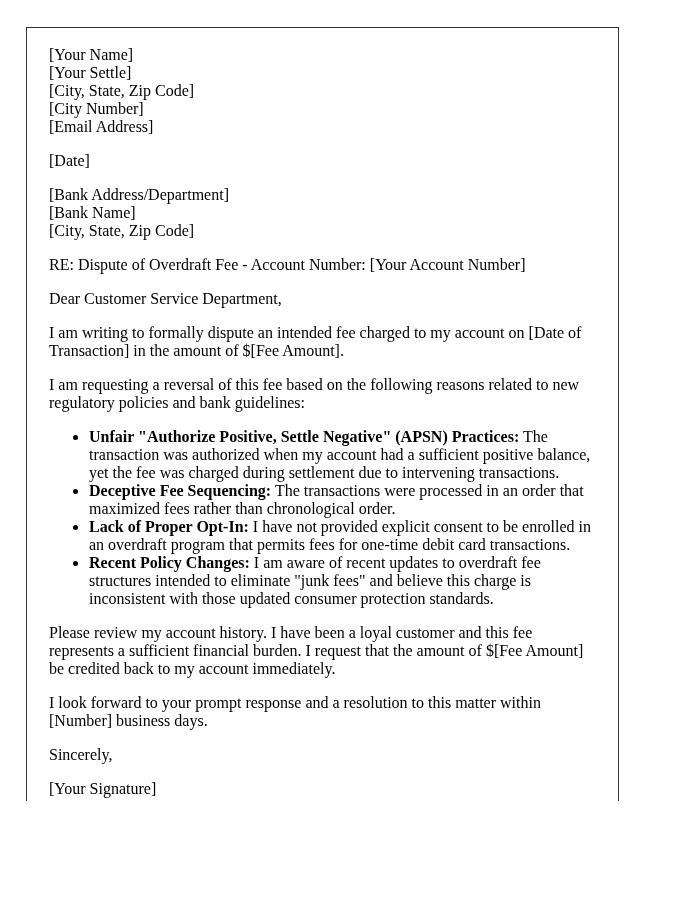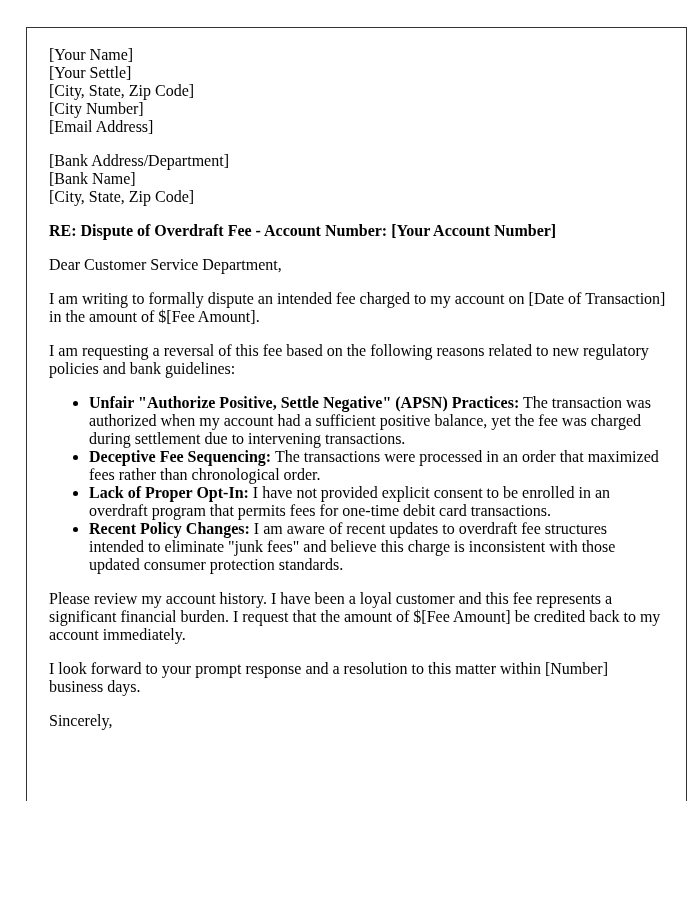--- a/index.html
+++ b/index.html
@@ -13,34 +13,34 @@
     position: relative;
     font-family: "Liberation Serif", "DejaVu Serif", serif;
     font-size: 16px;
     line-height: 18px;
     color: #000000;
   }
   .letter-box {
     position: absolute;
     left: 26px;
     top: 27px;
-    width: 661px;
+    width: 593px;
     height: 774px;
     box-sizing: border-box;
     border: 1px solid #333333;
     border-bottom: none;
     padding: 2px 20px 0 22px;
     background: #ffffff;
   }
   .block, p {
     margin: 16px 0;
     padding: 0;
   }
   .subject {
-    font-weight: bold;
+    font-weight: normal;
   }
   ul.reasons {
     margin: 16px 0;
     padding-left: 40px;
     list-style-type: disc;
   }
   ul.reasons li {
     margin: 0;
     padding: 0;
   }
@@ -51,20 +51,21 @@
 <div class="letter-box">
 
   <div class="block">
     <div>[Your Name]</div>
     <div>[Your Settle]</div>
     <div>[City, State, Zip Code]</div>
     <div>[City Number]</div>
     <div>[Email Address]</div>
   </div>
 
+  <p>[Date]</p>
 
   <div class="block">
     <div>[Bank Address/Department]</div>
     <div>[Bank Name]</div>
     <div>[City, State, Zip Code]</div>
   </div>
 
   <p class="subject">RE: Dispute of Overdraft Fee - Account Number: [Your Account Number]</p>
 
   <p>Dear Customer Service Department,</p>
@@ -73,20 +74,21 @@
 
   <p>I am requesting a reversal of this fee based on the following reasons related to new regulatory policies and bank guidelines:</p>
 
   <ul class="reasons">
     <li><strong>Unfair "Authorize Positive, Settle Negative" (APSN) Practices:</strong><span> The transaction was authorized when my account had a sufficient positive balance, yet the fee was charged during settlement due to intervening transactions.</span></li>
     <li><strong>Deceptive Fee Sequencing:</strong><span> The transactions were processed in an order that maximized fees rather than chronological order.</span></li>
     <li><strong>Lack of Proper Opt-In:</strong><span> I have not provided explicit consent to be enrolled in an overdraft program that permits fees for one-time debit card transactions.</span></li>
     <li><strong>Recent Policy Changes:</strong><span> I am aware of recent updates to overdraft fee structures intended to eliminate "junk fees" and believe this charge is inconsistent with those updated consumer protection standards.</span></li>
   </ul>
 
-  <p>Please review my account history. I have been a loyal customer and this fee represents a significant financial burden. I request that the amount of $[Fee Amount] be credited back to my account immediately.</p>
+  <p>Please review my account history. I have been a loyal customer and this fee represents a sufficient financial burden. I request that the amount of $[Fee Amount] be credited back to my account immediately.</p>
 
   <p>I look forward to your prompt response and a resolution to this matter within [Number] business days.</p>
 
   <p>Sincerely,</p>
 
+  <p>[Your Signature]</p>
 
 </div>
 
 </body></html>

